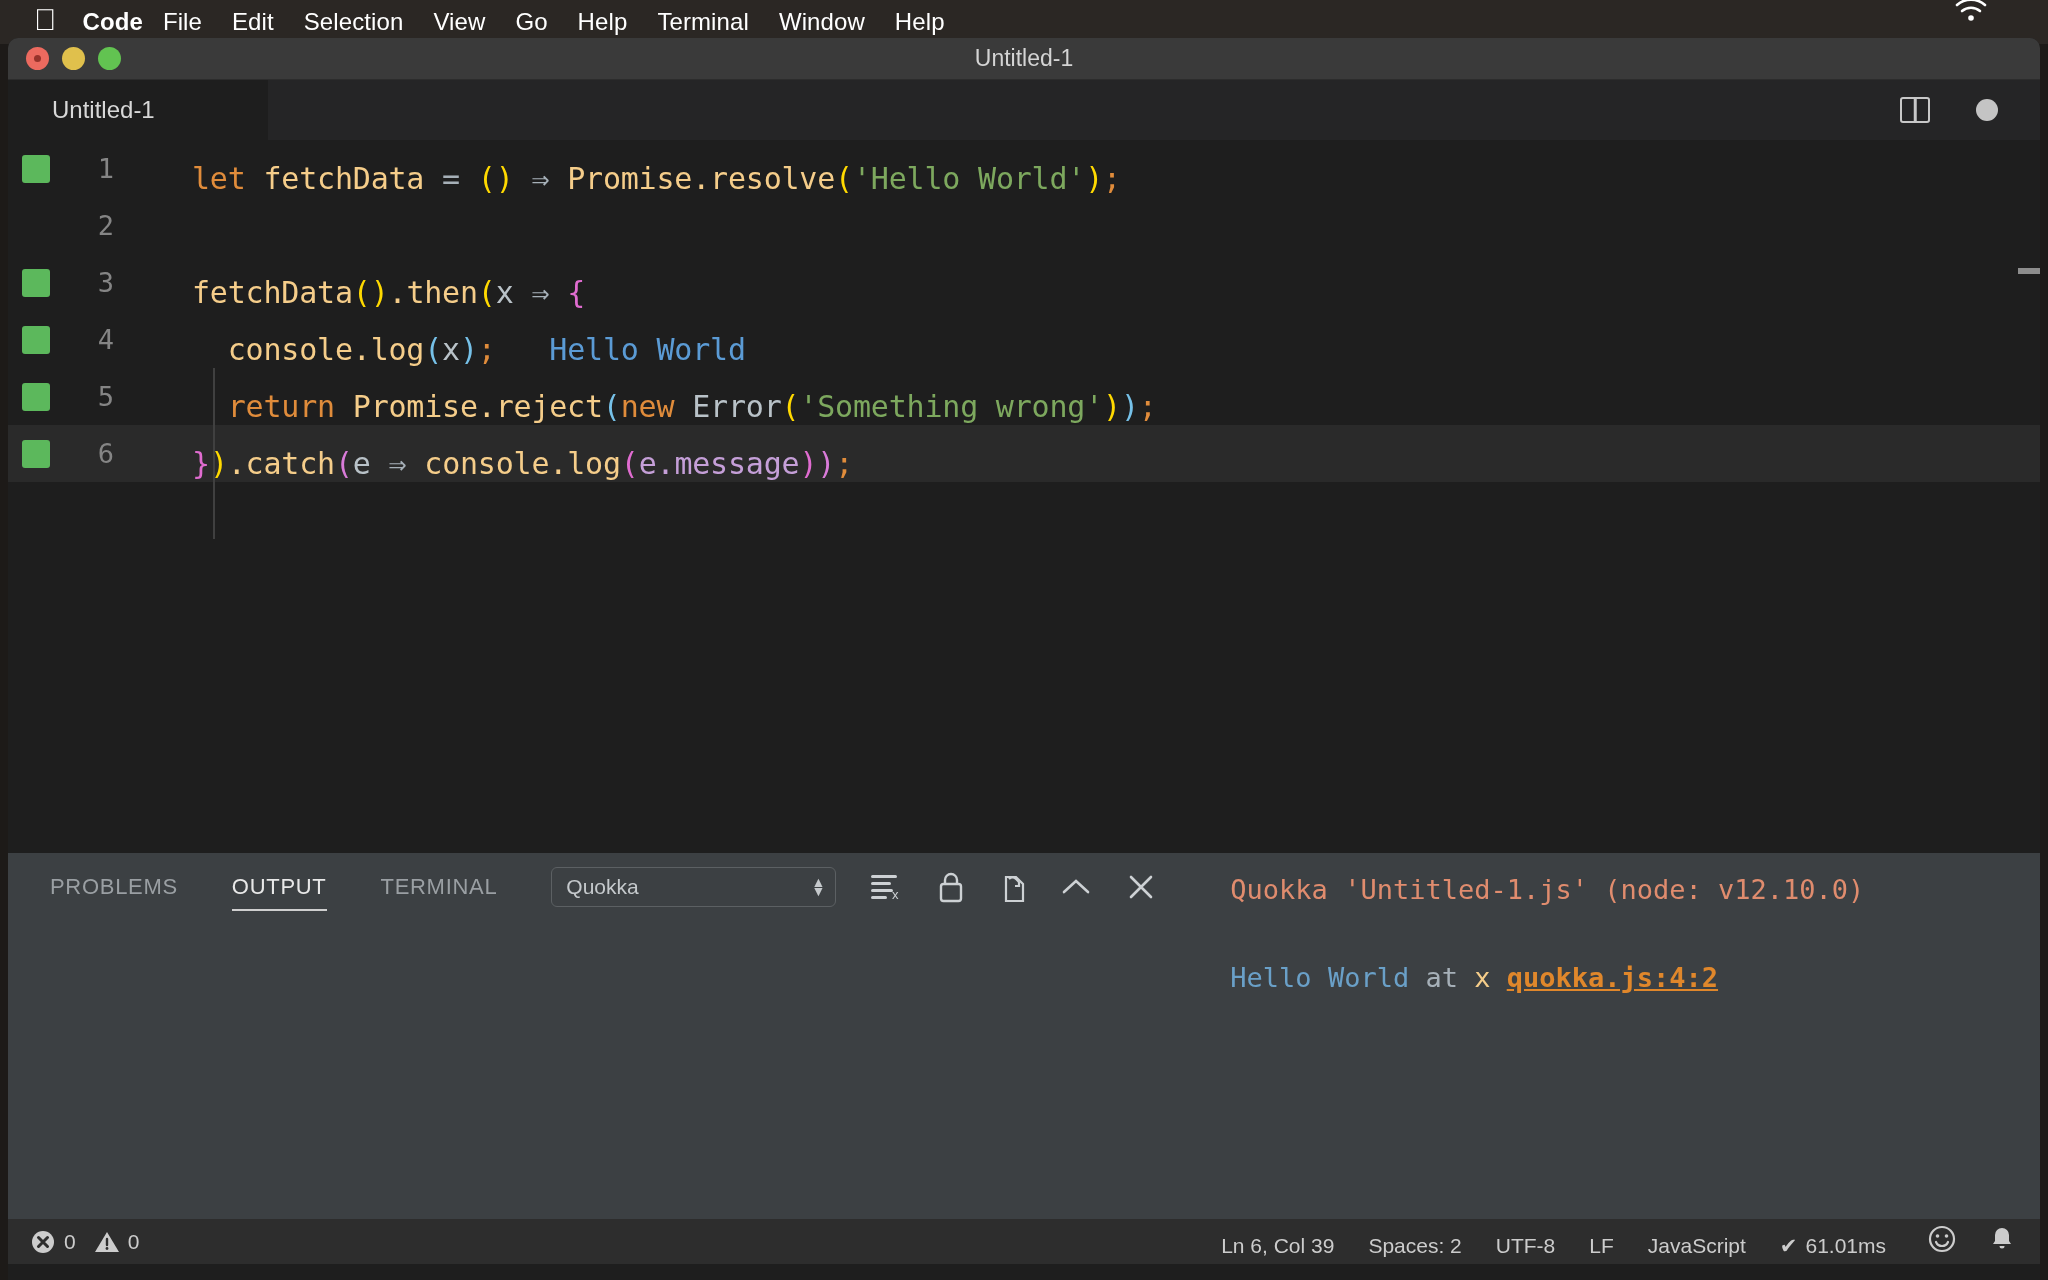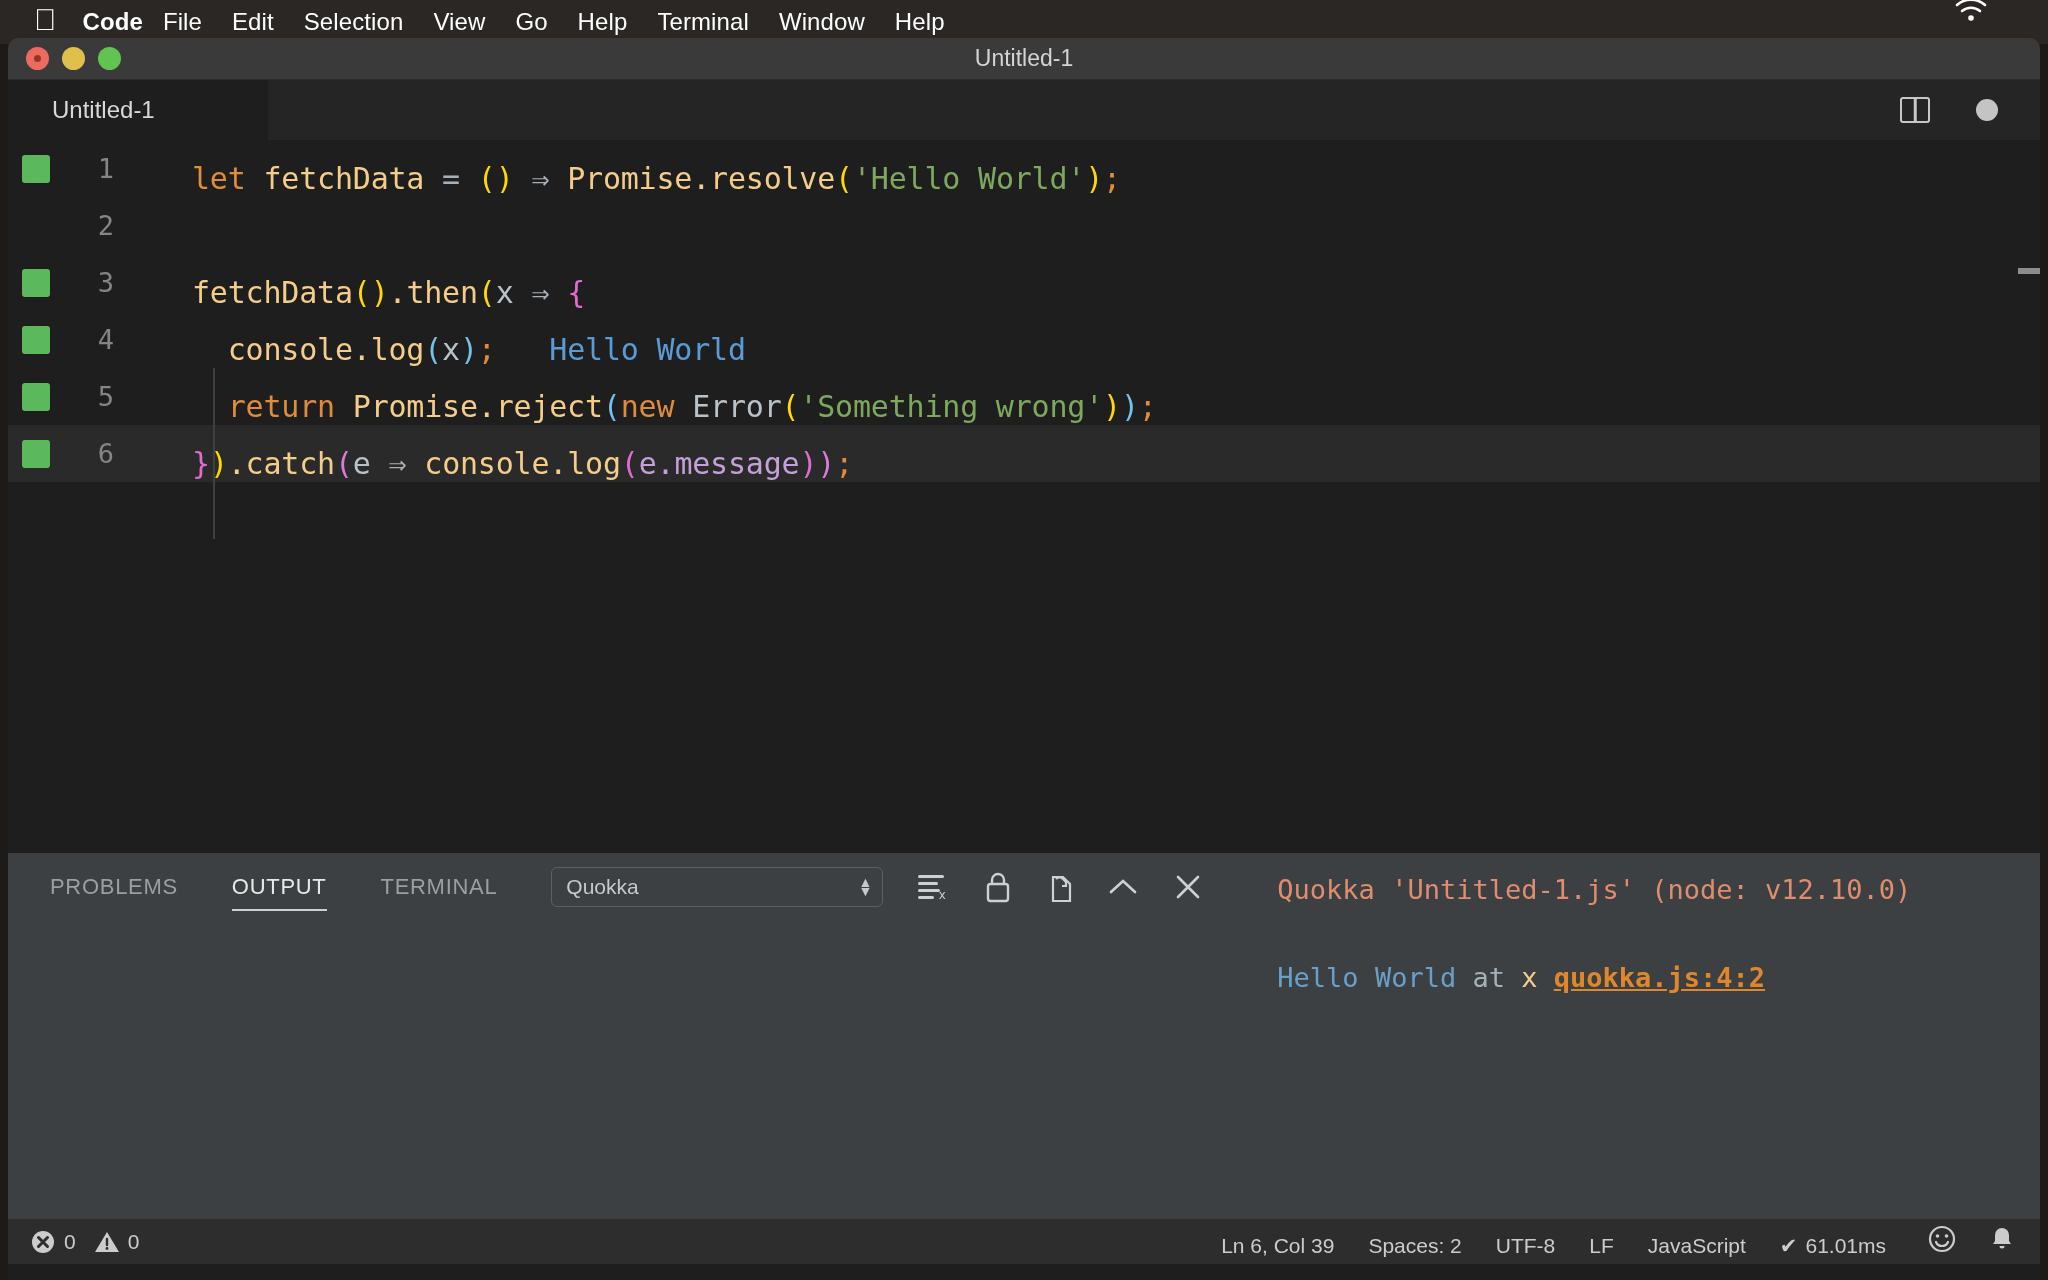--- a/index.html
+++ b/index.html
@@ -176,21 +176,21 @@
   }
   .panel-tab.active { color: #e8e8e8; }
   .panel-tab.active::after {
     content: ""; position: absolute; left: 0; right: 0; bottom: 10px;
     height: 2px; background: #cfcfcf;
   }
   #panel-actions {
     margin-left: auto; display: flex; align-items: center; gap: 34px;
   }
   #output-select {
-    width: 332px; height: 40px;
+    width: 285px; height: 40px;
     background: #3c4043; border: 1px solid #5c6063; border-radius: 6px;
     color: #c5c9cc; font-size: 21px;
     display: flex; align-items: center; padding: 0 10px 0 14px;
     position: relative;
   }
   .select-arrows {
     margin-left: auto; display: flex; flex-direction: column;
     line-height: 9px; font-size: 14px; color: #c5c9cc;
   }
   .p-icon { color: #cdd1d4; display: flex; align-items: center; justify-content: center; cursor: pointer; }

